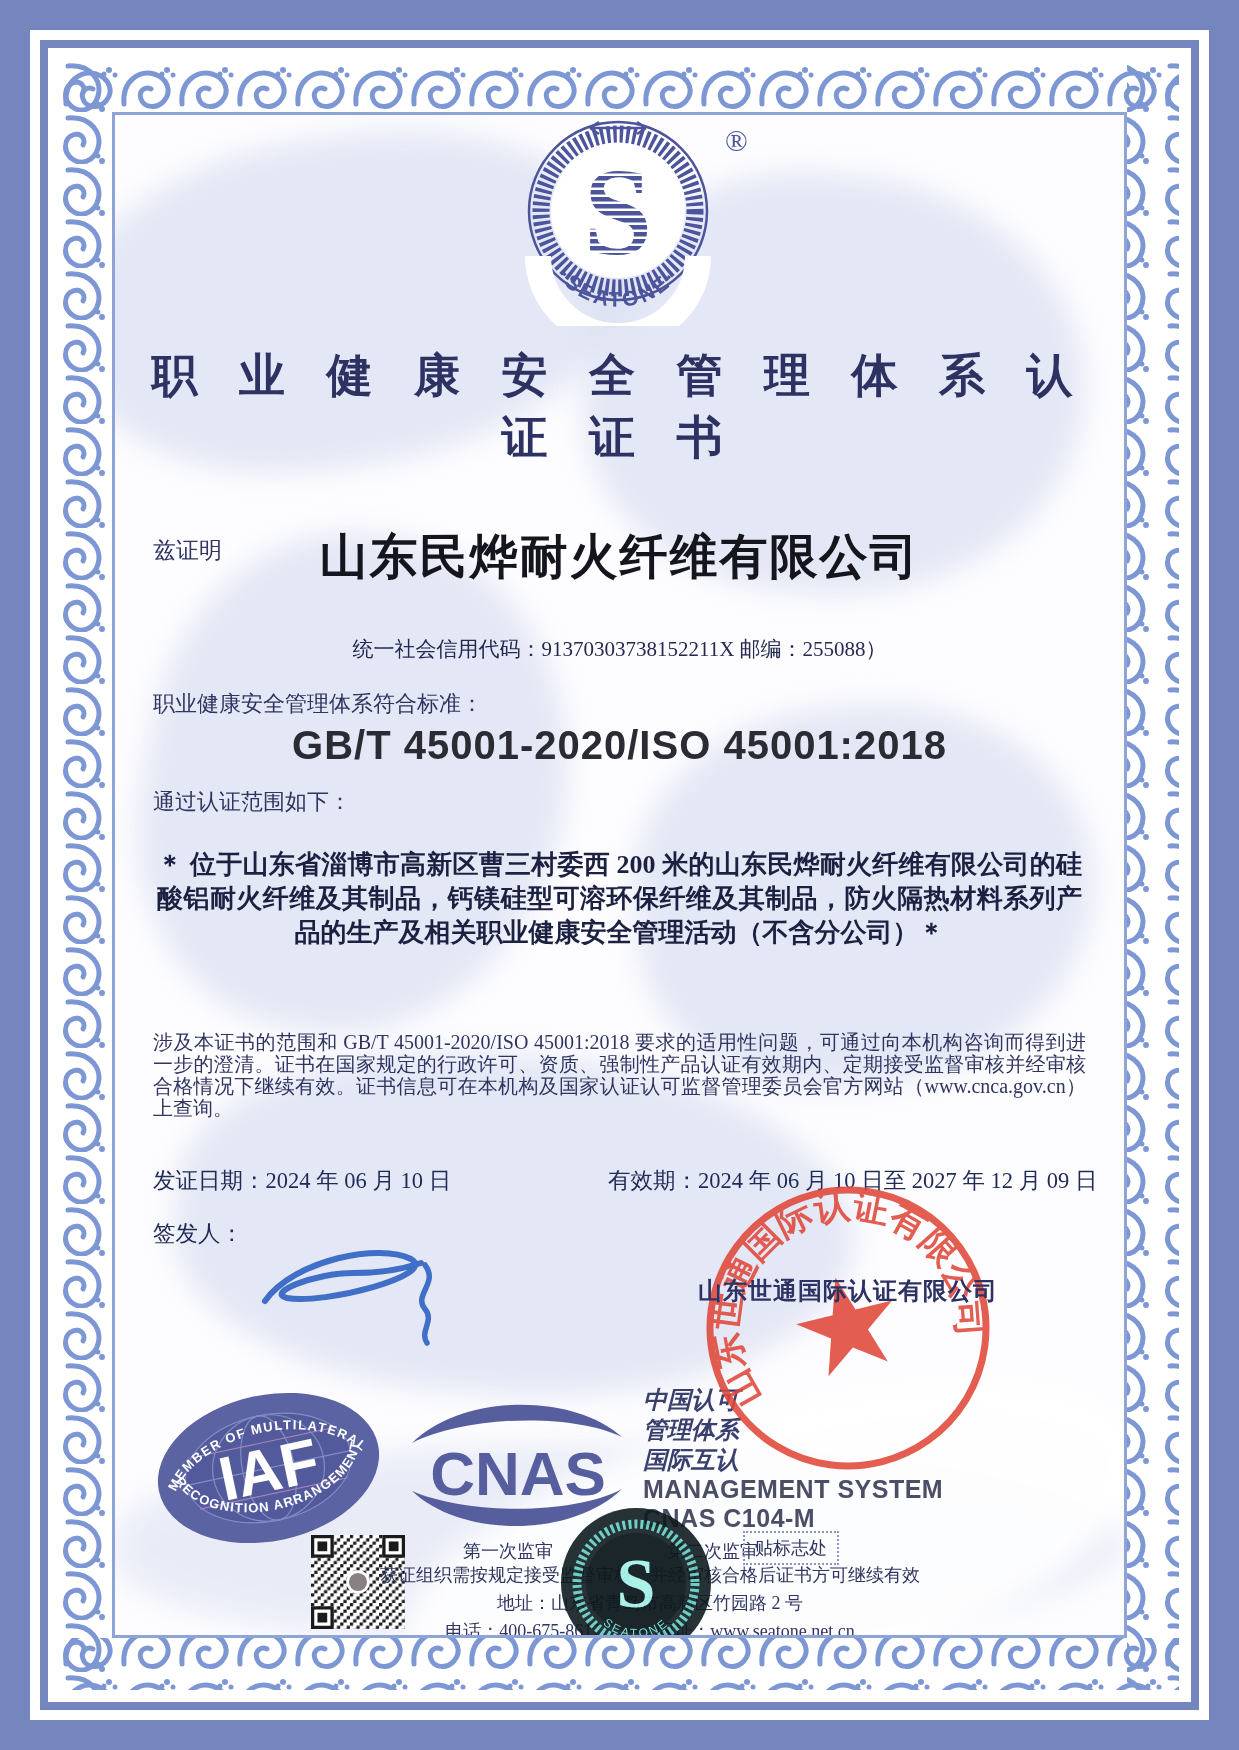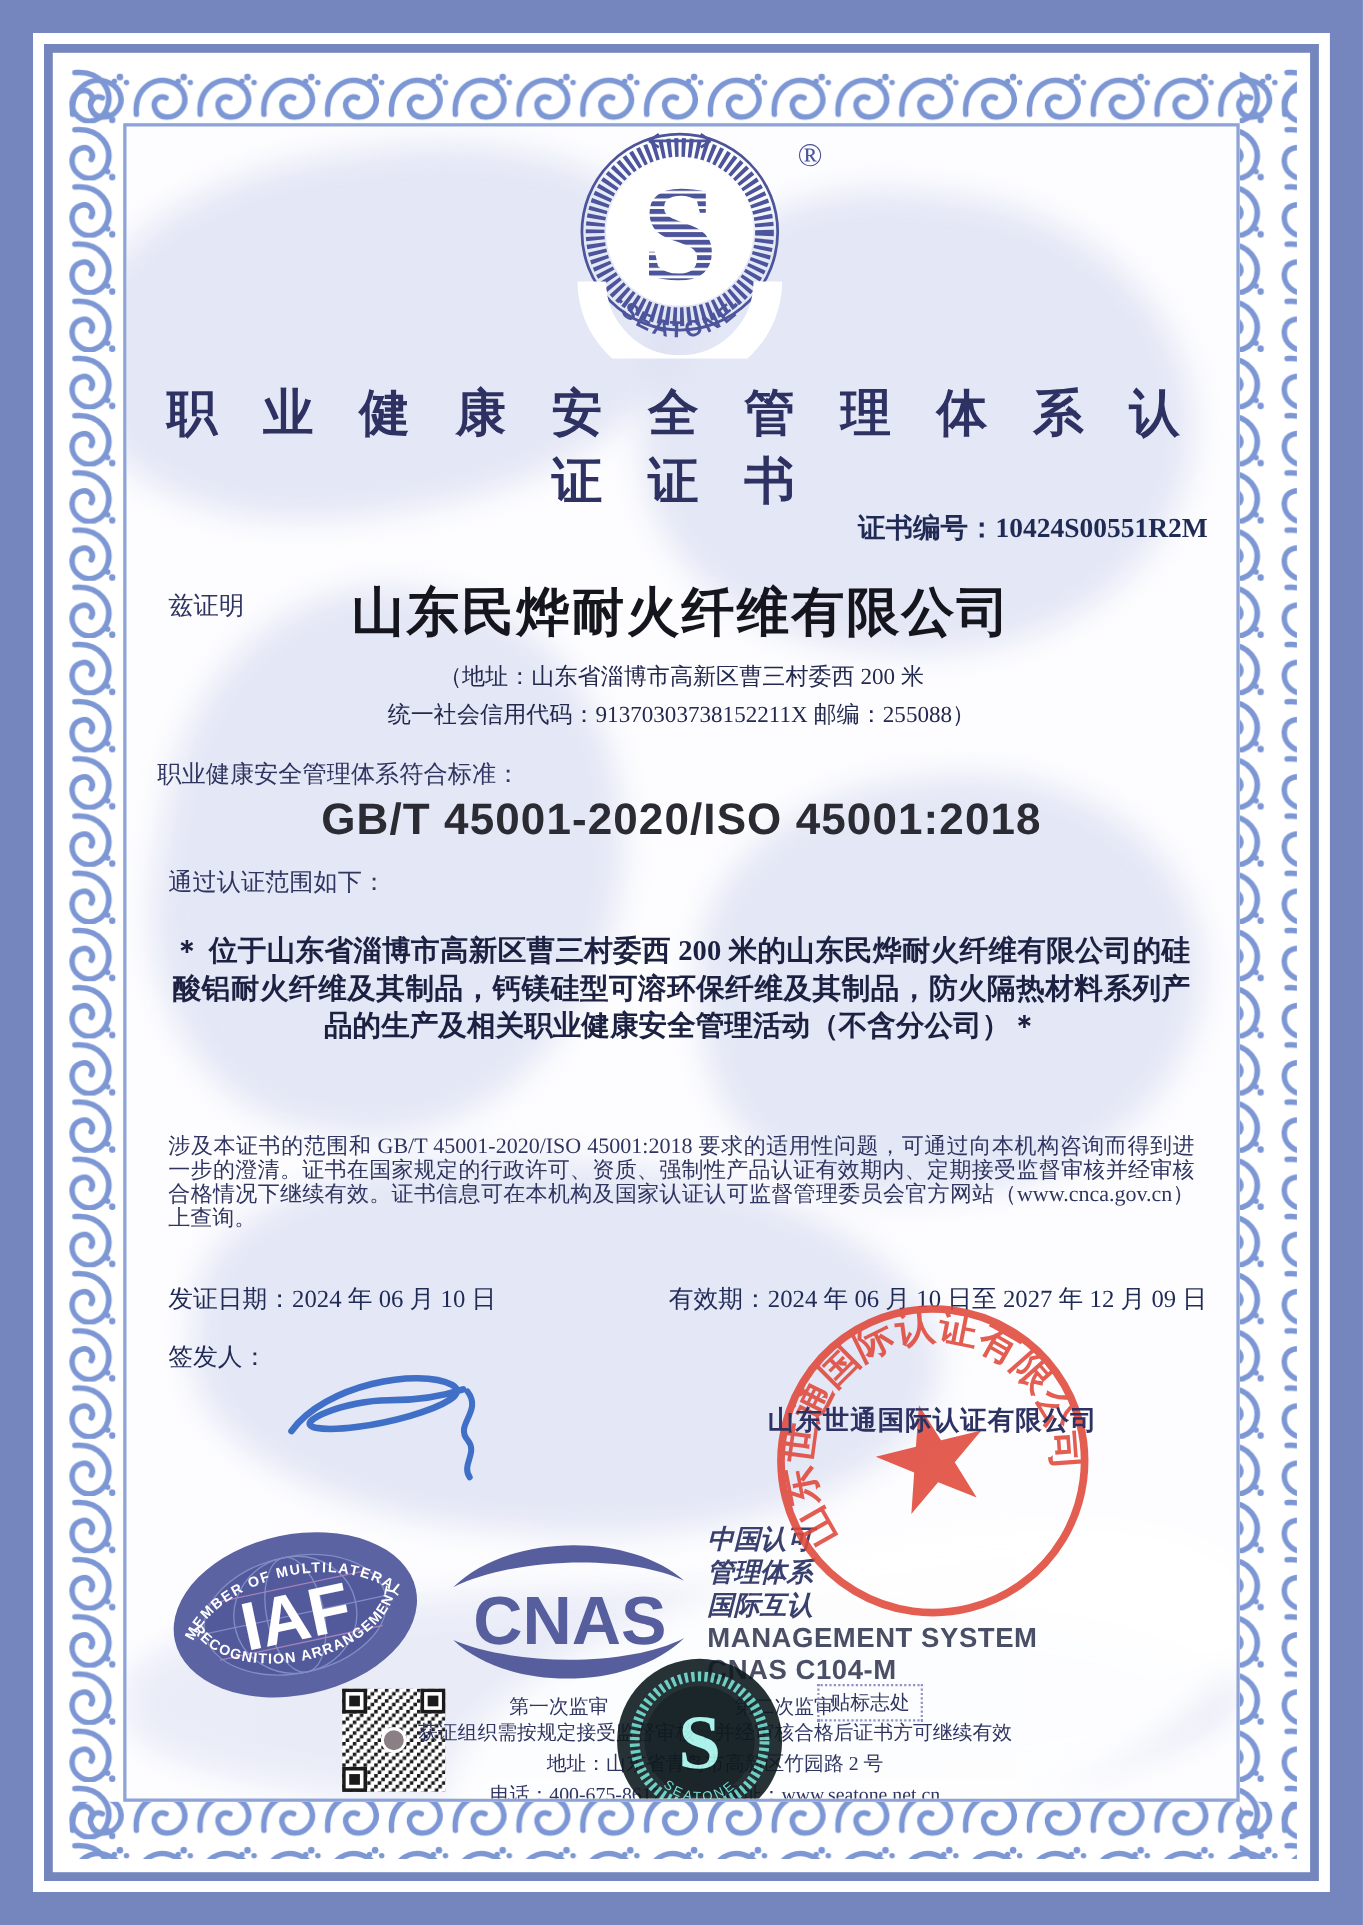--- a/index.html
+++ b/index.html
@@ -12,21 +12,21 @@
   .content{position:absolute;inset:52px;background:#fdfdff;border:3px solid #8ea3d6;overflow:hidden;}
   .blob{position:absolute;background:#d7dcf0;border-radius:48% 52% 55% 45%;filter:blur(14px);opacity:.65;}
   .blob.w{background:#ffffff;opacity:.9;}
   .abs{position:absolute;}
   .title{left:0;right:0;top:230px;text-align:center;font-size:46px;font-weight:bold;letter-spacing:15px;color:#2d3263;}
   .certno{top:348px;right:26px;font-size:25px;font-weight:bold;color:#1f2a55;}
   .certify{left:38px;top:420px;font-size:23px;color:#2f3560;}
   .company{left:0;right:0;top:410px;text-align:center;font-size:48px;font-weight:bold;color:#15151d;letter-spacing:2px;}
   .addr1{left:0;right:0;top:486px;text-align:center;font-size:21px;color:#23294f;}
   .addr2{left:0;right:0;top:520px;text-align:center;font-size:21px;color:#23294f;}
-  .stdlabel{left:28px;top:574px;font-size:22px;color:#2f3560;font-family:Liberation Mono, monospace;}
+  .stdlabel{left:38px;top:574px;font-size:22px;color:#2f3560;font-family:Liberation Mono, monospace;}
   .standard{left:0;right:0;top:608px;text-align:center;font-size:40px;font-weight:bold;color:#2b2b33;font-family:"Liberation Sans","DejaVu Sans",sans-serif;letter-spacing:1px;}
   .scopelabel{left:38px;top:672px;font-size:22px;color:#2f3560;text-align:right;}
   .scope{left:42px;right:42px;top:733px;font-size:26px;font-weight:bold;color:#1c2142;line-height:34px;text-align:justify;text-align-last:center;}
   .note{left:38px;right:38px;top:916px;font-size:20px;color:#2f3560;line-height:22px;text-align:justify;}
   .daterow{font-size:22.5px;color:#1f2a55;}
   .issuedate{left:38px;top:1050px;}
   .validdate{left:493px;top:1050px;text-align:right;}
   .signer{left:38px;top:1103px;font-size:22.5px;color:#1f2a55;}
   .issuer{left:528px;width:410px;top:1160px;text-align:center;font-size:24px;font-weight:bold;color:#2d3263;letter-spacing:1px;z-index:5;}
   .accred{left:528px;top:1270px;z-index:2;}
@@ -94,27 +94,23 @@
         <text x="130" y="148" text-anchor="middle" font-size="124" font-weight="bold" font-family="Liberation Serif, DejaVu Serif, serif" fill="url(#sstripe)">S</text>
         <path d="M 50 150 A 80 80 0 0 0 210 150" fill="none" stroke="#ffffff" stroke-width="26"></path>
         <text font-size="21" font-weight="bold" letter-spacing="3" fill="#4c549b" font-family="Liberation Sans, DejaVu Sans, sans-serif">
           <textPath href="#seatarc" startOffset="50%" text-anchor="middle">·SEATONE·</textPath>
         </text>
         <text x="237" y="45" font-size="30" fill="#4c549b">®</text>
       </svg>
 
       <div class="abs title">职 业 健 康 安 全 管 理 体 系 认 证 证 书</div>
 
-      <div class="abs certno">
-        <span>证书编号：</span><span>10424S00551R2M</span>
-      </div>
 
       <div class="abs certify">兹证明</div>
       <div class="abs company">山东民烨耐火纤维有限公司</div>
-      <div class="abs addr1">（地址：山东省淄博市高新区曹三村委西 200 米</div>
       <div class="abs addr2">统一社会信用代码：91370303738152211X 邮编：255088）</div>
 
       <div class="abs stdlabel">职业健康安全管理体系符合标准：</div>
       <div class="abs standard">GB/T 45001-2020/ISO 45001:2018</div>
 
       <div class="abs scopelabel">通过认证范围如下：</div>
       <div class="abs scope">＊ 位于山东省淄博市高新区曹三村委西 200 米的山东民烨耐火纤维有限公司的硅酸铝耐火纤维及其制品，钙镁硅型可溶环保纤维及其制品，防火隔热材料系列产品的生产及相关职业健康安全管理活动（不含分公司）＊</div>
 
       <div class="abs note">涉及本证书的范围和 GB/T 45001-2020/ISO 45001:2018 要求的适用性问题，可通过向本机构咨询而得到进一步的澄清。证书在国家规定的行政许可、资质、强制性产品认证有效期内、定期接受监督审核并经审核合格情况下继续有效。证书信息可在本机构及国家认证认可监督管理委员会官方网站（www.cnca.gov.cn）上查询。</div>
 

